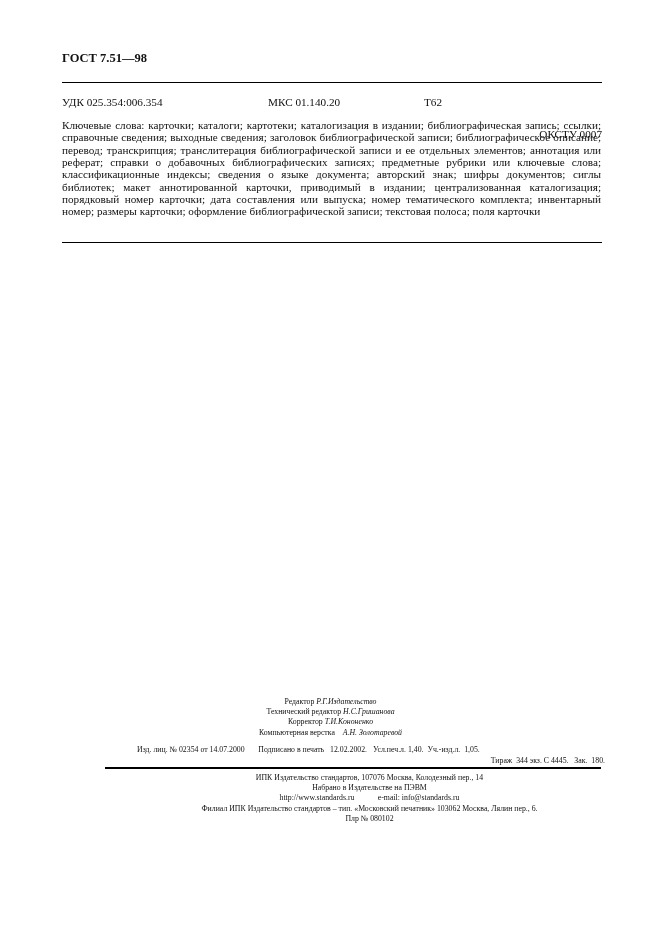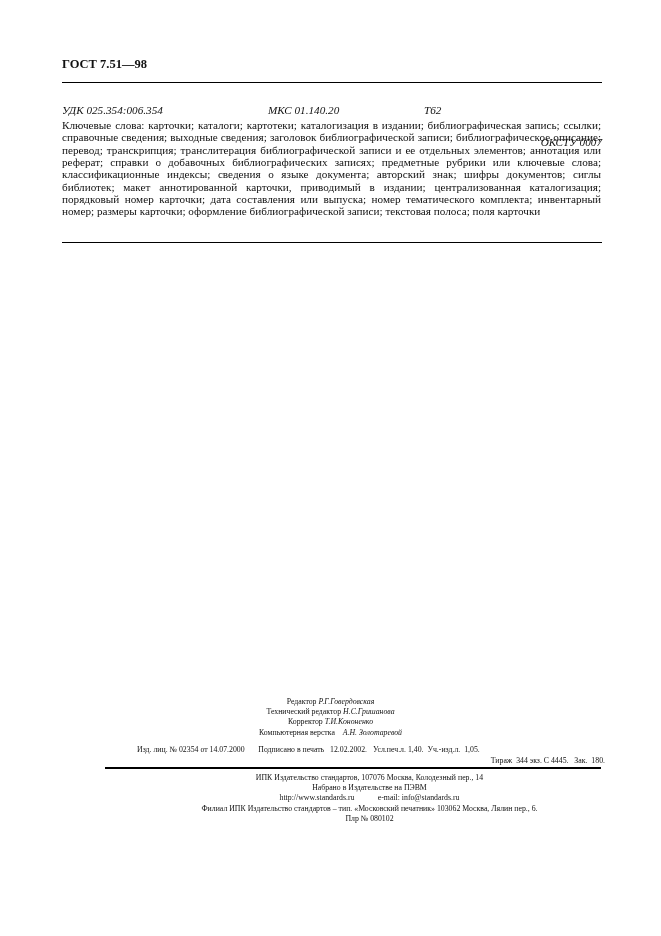--- a/index.html
+++ b/index.html
@@ -1,22 +1,22 @@
 <!DOCTYPE html>
 <html><head>
   <meta charset="utf-8">
   <style>
     html, body { margin: 0; padding: 0; background: #ffffff; }
     body { width: 661px; height: 936px; position: relative; overflow: hidden;
            font-family: "Liberation Serif", "DejaVu Serif", serif; color: #111; }
     .abs { position: absolute; }
-    .doc-id { left: 62px; top: 51px; font-weight: bold; font-size: 12.5px; margin-top: 6px; }
+    .doc-id { left: 62px; top: 51px; font-weight: bold; font-size: 12.5px; }
     .rule { position: absolute; background: #000; height: 1.3px; }
     .meta-row { left: 62px; top: 96px; width: 540px; height: 14px; font-size: 11.2px; }
-    .meta-row span { position: absolute; top: 8px; white-space: nowrap; font-style: italic; }
+    .meta-row span { position: absolute; top: 0; white-space: nowrap; }
     .keywords { left: 62px; top: 119px; width: 539px; font-size: 11.2px;
                 line-height: 12.35px; text-align: justify; }
     .credits { left: 0; width: 661px; text-align: center; font-size: 7.8px; line-height: 10.2px; }
     .credits .n { font-style: italic; }
     .pubinfo { left: 105px; top: 745px; width: 500px; font-size: 7.8px; line-height: 10.5px; }
     .pubinfo .l1 { white-space: pre; margin-left: 32px; }
     .pubinfo .l2 { text-align: right; white-space: pre; }
     .imprint { left: 0; top: 773px; width: 661px; text-align: center; font-size: 7.8px; line-height: 10.2px; padding-left: 39px; }
     .imprint div { white-space: pre; }
   </style>
@@ -32,21 +32,21 @@
   <span style="left:362px;">Т62</span>
   <span style="right:0;margin-top:32px;">ОКСТУ 0007</span>
 </div>
 
 <div class="abs keywords">Ключевые слова: карточки; каталоги; картотеки; каталогизация в издании; библиографическая запись; ссылки; справочные сведения; выходные сведения; заголовок библиографической записи; библиографическое описание; перевод; транскрипция; транслитерация библиографической записи и ее отдельных элементов; аннотация или реферат; справки о добавочных библиографических записях; предметные рубрики или ключевые слова; классификационные индексы; сведения о языке документа; авторский знак; шифры документов; сиглы библиотек; макет аннотированной карточки, приводимый в издании; централизованная каталогизация; порядковый номер карточки; дата составления или выпуска; номер тематического комплекта; инвентарный номер; размеры карточки; оформление библиографической записи; текстовая полоса; поля карточки</div>
 <div class="rule" style="left:62px; top:242px; width:540px;"></div>
 
 <div class="abs credits" style="top:697px;">
   <div>
     <span>Редактор</span>
-    <span class="n">Р.Г.Говердовская</span>
+    <span class="n">Р.Г.Издательство</span>
   </div>
   <div>
     <span>Технический редактор</span>
     <span class="n">Н.С.Гришанова</span>
   </div>
   <div>
     <span>Корректор</span>
     <span class="n">Т.И.Кононенко</span>
   </div>
   <div>

